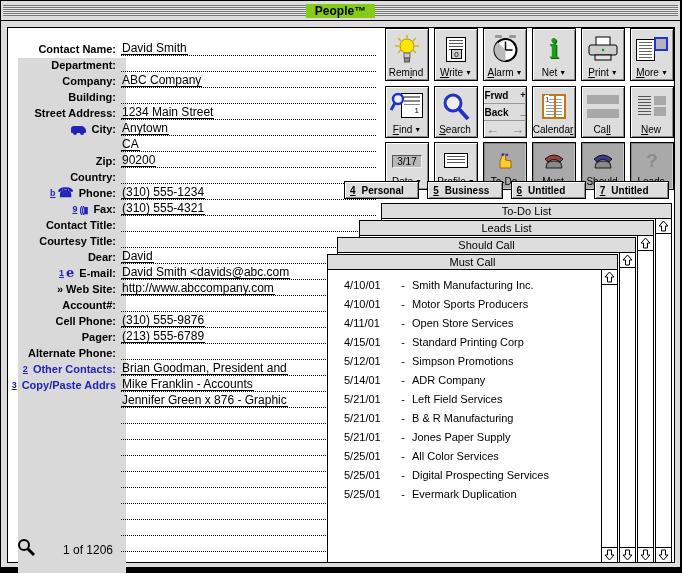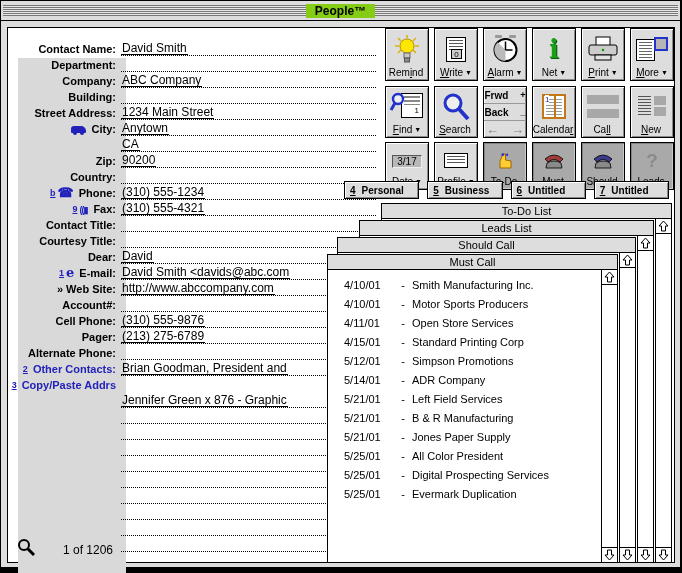--- a/index.html
+++ b/index.html
@@ -262,35 +262,36 @@
         <span class="ffield"><span class="fval"></span></span>
       </div>
 
       <div class="frow">
         <span class="flabel" data-blue=""><span class="fkey"></span><span class="ficon" data-icon=""></span><span class="fsym"></span><span class="ftext">Cell Phone:</span></span>
         <span class="ffield"><span class="fval">(310) 555-9876</span></span>
       </div>
 
       <div class="frow">
         <span class="flabel" data-blue=""><span class="fkey"></span><span class="ficon" data-icon=""></span><span class="fsym"></span><span class="ftext">Pager:</span></span>
-        <span class="ffield"><span class="fval">(213) 275-6789</span></span>
+        <span class="ffield"><span class="fval">(213) 555-6789</span></span>
       </div>
 
       <div class="frow">
         <span class="flabel" data-blue=""><span class="fkey"></span><span class="ficon" data-icon=""></span><span class="fsym"></span><span class="ftext">Alternate Phone:</span></span>
         <span class="ffield"><span class="fval"></span></span>
       </div>
 
       <div class="frow">
         <span class="flabel" data-blue="1"><span class="fkey">2</span><span class="ficon" data-icon=""></span><span class="fsym"></span><span class="ftext">Other Contacts:</span></span>
         <span class="ffield"><span class="fval">Brian Goodman, President and</span></span>
       </div>
 
       <div class="frow">
         <span class="flabel" data-blue="1"><span class="fkey">3</span><span class="ficon" data-icon=""></span><span class="fsym"></span><span class="ftext">Copy/Paste Addrs</span></span>
+        <span class="ffield"><span class="fval">Mike Franklin - Accounts</span></span>
       </div>
 
       <div class="frow">
         <span class="flabel" data-blue=""><span class="fkey"></span><span class="ficon" data-icon=""></span><span class="fsym"></span><span class="ftext"></span></span>
         <span class="ffield"><span class="fval">Jennifer Green x 876 - Graphic</span></span>
       </div>
 
       <div class="frow">
         <span class="flabel" data-blue=""><span class="fkey"></span><span class="ficon" data-icon=""></span><span class="fsym"></span><span class="ftext"></span></span>
         <span class="ffield"><span class="fval"></span></span>
@@ -660,21 +661,21 @@
 
         <div class="mrow">
           <span class="mdate">5/21/01</span>
           <span class="msep">-</span>
           <span class="mname">Jones Paper Supply</span>
         </div>
 
         <div class="mrow">
           <span class="mdate">5/25/01</span>
           <span class="msep">-</span>
-          <span class="mname">All Color President</span>
+          <span class="mname">All Color Services</span>
         </div>
 
         <div class="mrow">
           <span class="mdate">5/25/01</span>
           <span class="msep">-</span>
           <span class="mname">Digital Prospecting Services</span>
         </div>
 
         <div class="mrow">
           <span class="mdate">5/25/01</span>

